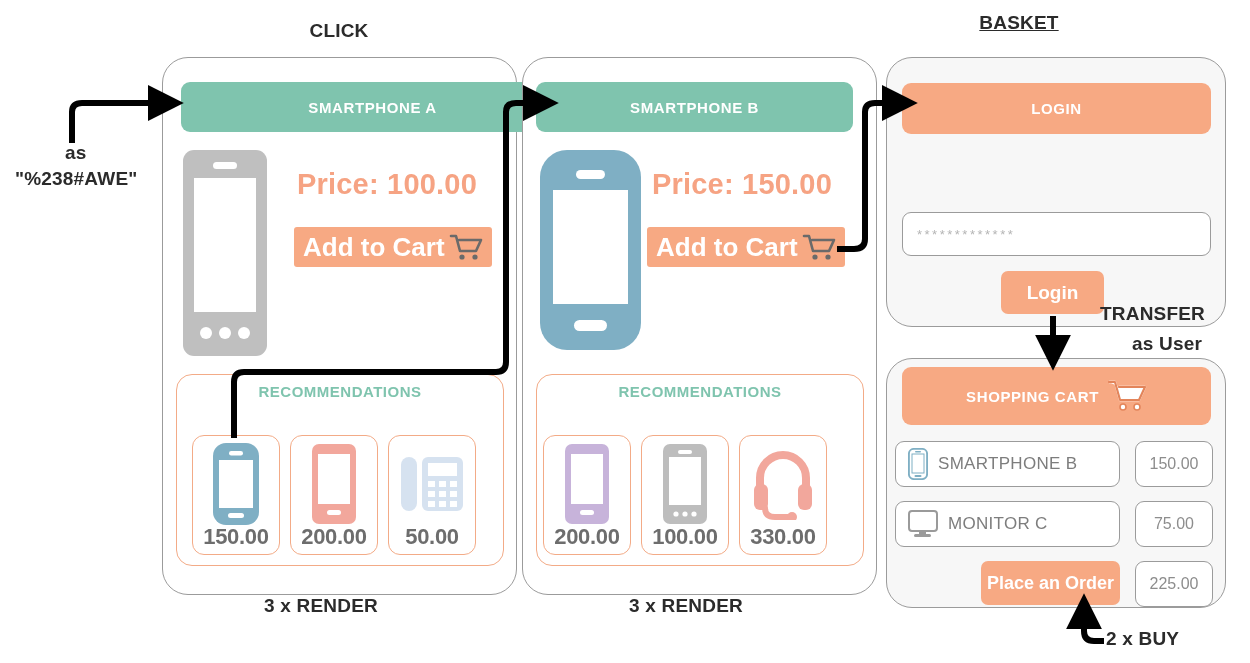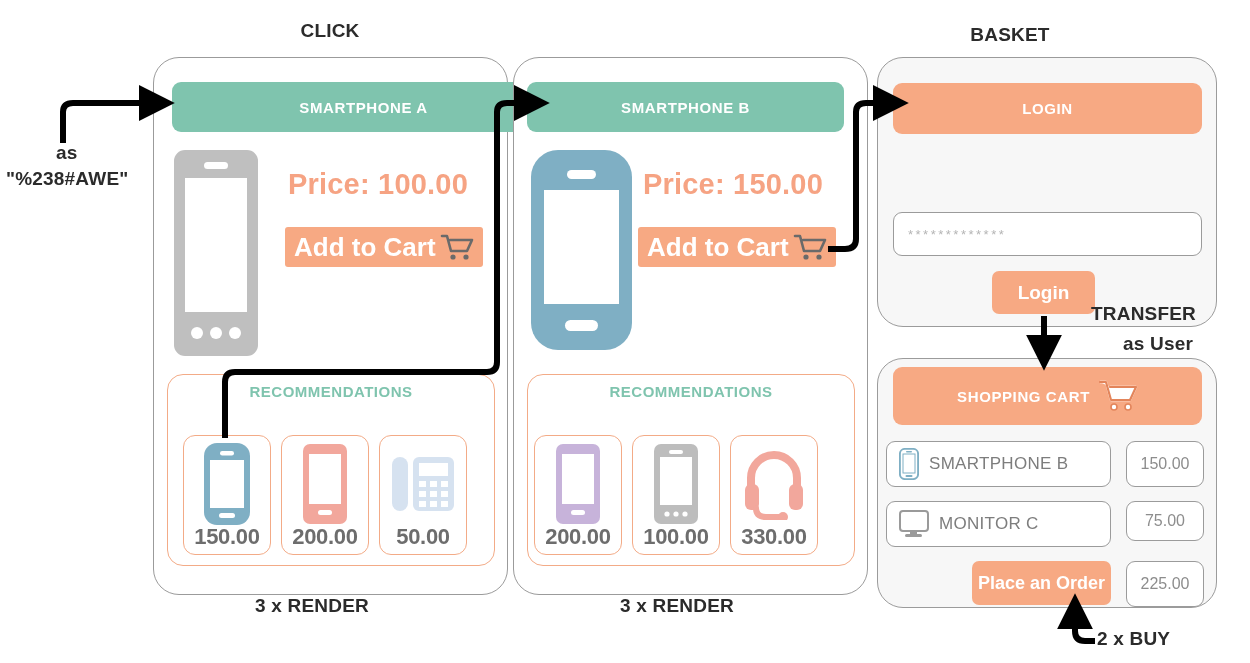--- a/index.html
+++ b/index.html
@@ -2,21 +2,21 @@
 <html><head>
 <meta charset="utf-8">
 <style>
   html,body{margin:0;padding:0;}
   body{
     width:1250px;height:663px;background:#ffffff;
     font-family:"Liberation Sans", sans-serif;
     position:relative;overflow:hidden;
     -webkit-font-smoothing:antialiased;
   }
-  .stage{position:absolute;inset:0;}
+  .stage{position:absolute;inset:0;margin-left:9px;}
   .abs{position:absolute;}
 
   
   .col-head{
     font-size:19px;font-weight:bold;color:#2b2b2b;letter-spacing:.2px;
     text-align:center;white-space:nowrap;
   }
   
   .card{
     position:absolute;border:1.4px solid #9b9b9b;border-radius:26px;
@@ -97,21 +97,21 @@
     white-space:nowrap;letter-spacing:.2px;
   }
   .svg-layer{position:absolute;inset:0;pointer-events:none;}
 </style>
 </head>
 <body>
 
 <div class="stage">
 
   <div class="col-head abs" style="left:150px;top:20px;width:360px;">CLICK</div>
-  <div class="col-head abs" style="left:840px;top:24px;width:340px;">BASKET</div>
+  <div class="col-head abs" style="left:840px;top:12px;width:340px;text-decoration:underline;">BASKET</div>
 
   <div class="anno" style="left:56px;top:142px;">as</div>
   <div class="anno" style="left:6px;top:168px;">"%238#AWE"</div>
 
   <div class="card" style="left:153px;top:57px;width:355px;height:538px;"></div>
 
   <div class="banner teal" style="left:172px;top:82px;width:383px;height:50px;">SMARTPHONE A</div>
 
   <svg class="abs" style="left:174px;top:150px;" width="84" height="206" viewBox="0 0 84 206">
     <rect x="0" y="0" width="84" height="206" rx="11" fill="#bfbfbf"></rect>
@@ -284,21 +284,21 @@
   <div class="cart-amt" style="left:1126px;top:441px;width:78px;height:46px;">150.00</div>
 
   <div class="cart-row" style="left:886px;top:501px;width:225px;height:46px;">
     <svg width="30" height="28" viewBox="0 0 30 28">
       <rect x="1" y="1" width="28" height="20" rx="3" fill="#ffffff" stroke="#9a9a9a" stroke-width="2"></rect>
       <rect x="11" y="21" width="7" height="4" fill="#9a9a9a"></rect>
       <rect x="6" y="24" width="17" height="3" rx="1.5" fill="#9a9a9a"></rect>
     </svg>
     <span>MONITOR C</span>
   </div>
-  <div class="cart-amt" style="left:1126px;top:501px;width:78px;height:40px;">75.00</div>
+  <div class="cart-amt" style="left:1126px;top:501px;width:78px;height:46px;">75.00</div>
 
   <div class="smallbtn" style="left:972px;top:561px;width:139px;height:44px;font-size:18px;">Place an Order</div>
   <div class="cart-amt" style="left:1126px;top:561px;width:78px;height:46px;">225.00</div>
 
   <div class="anno" style="left:1097px;top:628px;">2 x BUY</div>
 
   <svg class="svg-layer" width="1250" height="663" viewBox="0 0 1250 663">
     <defs>
       <marker id="ah" markerWidth="8" markerHeight="8" refX="2.2" refY="3" orient="auto">
         <path d="M0,0 L6,3 L0,6 z" fill="#000000"></path>

